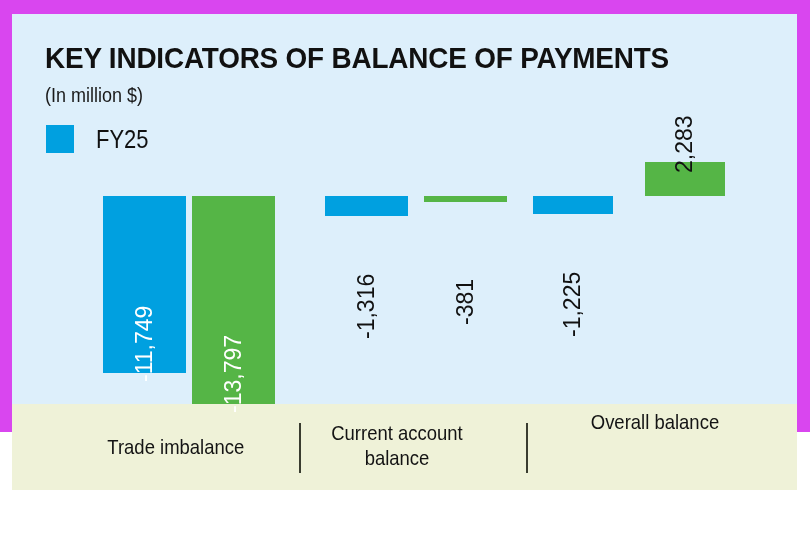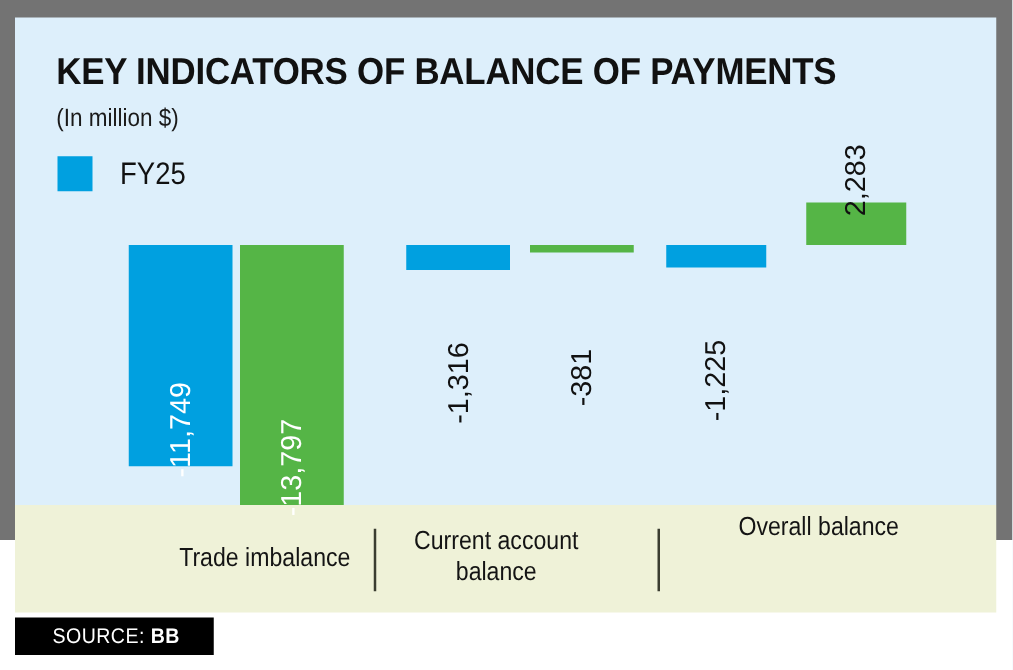--- a/index.html
+++ b/index.html
@@ -1,20 +1,20 @@
 <!DOCTYPE html>
 <html><head>
 <meta charset="utf-8">
 <title>Key Indicators of Balance of Payments</title>
 <style>
   html,body{margin:0;padding:0;background:#ffffff;}
   body{width:810px;height:536px;overflow:hidden;
        font-family:"Liberation Sans",sans-serif;}
 
-  #root{position:relative;width:810px;height:432px;background:#737373;}
+  #root{position:relative;width:810px;height:432px;background:#d946ef;}
 
   
   .panel-blue{position:absolute;left:12px;top:14px;width:785px;height:390px;
               background:#ddeffb;}
   .panel-band{position:absolute;left:12px;top:404px;width:785px;height:86px;
               background:#eff2d8;}
 
   
   .title{position:absolute;left:45px;top:42px;width:700px;
          font-family:"Liberation Sans",sans-serif;
@@ -85,31 +85,28 @@
 
     <div class="vlabel vlabel-inner" id="lbl-0-0" style="transform: rotate(-90deg); left: 143.5px; top: 345.175px;">-11,749</div>
     <div class="vlabel vlabel-inner" id="lbl-1-0" style="transform: rotate(-90deg); left: 232.5px; top: 376.059px;">-13,797</div>
     <div class="vlabel vlabel-outer" id="lbl-0-1" style="transform: rotate(-90deg); left: 365.5px; top: 301.845px;">-1,316</div>
     <div class="vlabel vlabel-outer" id="lbl-1-1" style="transform: rotate(-90deg); left: 464.5px; top: 287.745px;">-381</div>
     <div class="vlabel vlabel-outer" id="lbl-0-2" style="transform: rotate(-90deg); left: 572px; top: 300.473px;">-1,225</div>
     <div class="vlabel vlabel-outer" id="lbl-1-2" style="transform: rotate(-90deg); left: 684px; top: 135.572px;">2,283</div>
 
   </div>
 
-  <div class="cat" style="left:62px;top:434px;width:228px;text-align:right;">
+  <div class="cat" style="left:62px;top:434px;width:228px;">
     <span>Trade imbalance</span>
   </div>
   <div class="divider" style="left:299px;top:423px;height:50px;"></div>
 
   <div class="cat" style="left:292px;top:420px;width:210px;">
     <span>Current account balance</span>
   </div>
   <div class="divider" style="left:526px;top:423px;height:50px;"></div>
 
   <div class="cat" style="left:540px;top:409px;width:230px;">
     <span>Overall balance</span>
   </div>
 
-  <div class="source">
-    <span class="source-text"><span id="src-prefix">SOURCE:</span>&nbsp;<b id="src-name">BB</b></span>
-  </div>
 
 </div>
 
 </body></html>

